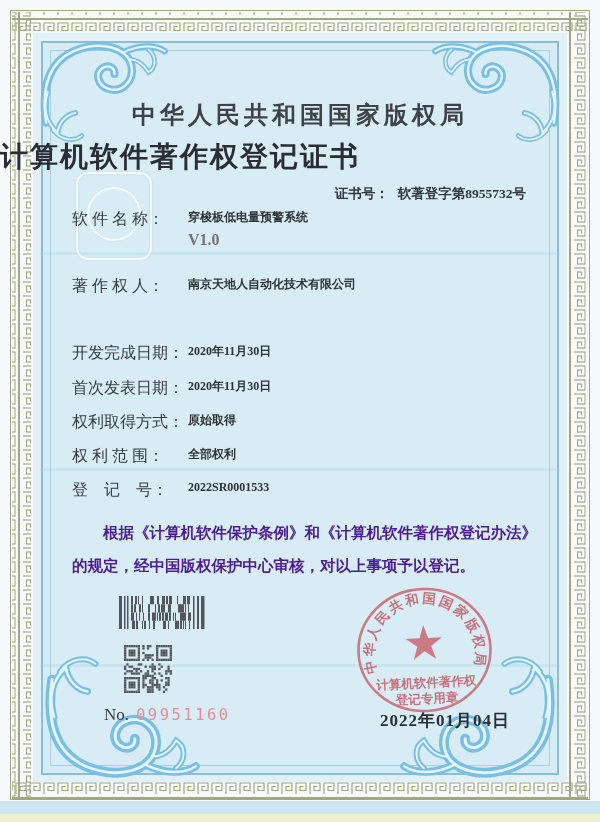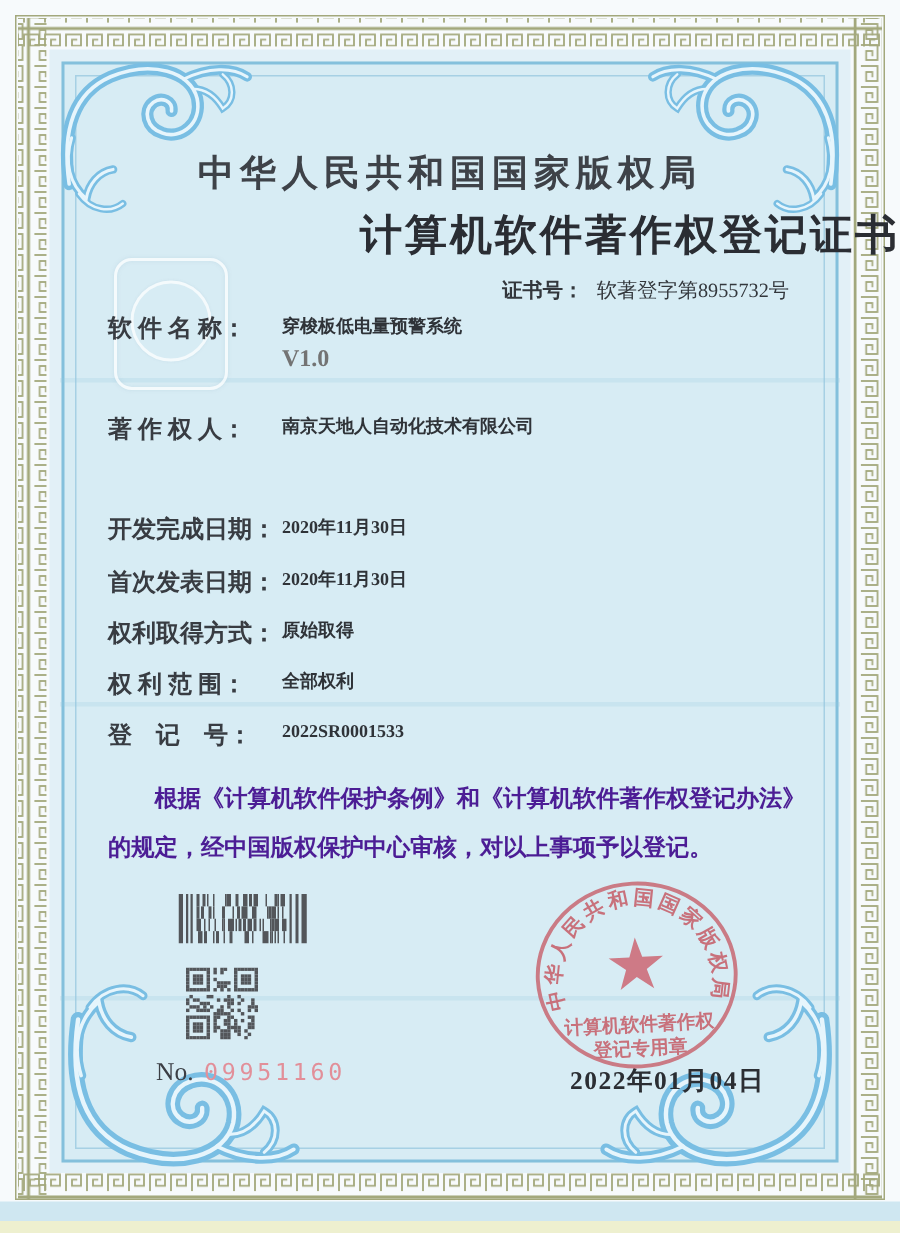--- a/index.html
+++ b/index.html
@@ -13,28 +13,28 @@
          border:1px solid rgba(125,185,215,.55);z-index:1;}
   .streak{position:absolute;left:40px;right:40px;height:3px;background:rgba(150,200,225,.22);z-index:2;}
   .bottom-band{position:absolute;left:0;right:0;top:801px;height:13px;background:#cfe7f1;z-index:0;}
   .bottom-edge{position:absolute;left:0;right:0;top:814px;height:8px;background:#eef0cf;z-index:0;}
 
   .deco{position:absolute;left:0;top:0;z-index:2;pointer-events:none;}
 
   
   .issuer{position:absolute;left:0;right:0;top:99px;text-align:center;font-size:24px;font-weight:600;
           letter-spacing:4px;color:#3e4248;z-index:3;}
-  .title{position:absolute;left:0;right:0;top:138px;text-align:right;font-size:28px;font-weight:700;
+  .title{position:absolute;left:0;right:0;top:138px;text-align:left;font-size:28px;font-weight:700;
          letter-spacing:2px;color:#2a2d33;z-index:3;}
   .certno{position:absolute;right:74px;top:185px;font-size:13.5px;color:#33373c;z-index:3;}
   .certno .lbl{font-weight:700;}
-  .certno .val{margin-left:9px;font-weight:400;}
+  .certno .val{margin-left:9px;font-weight:700;}
 
   .row{position:absolute;left:72px;z-index:3;height:24px;}
-  .flabel{position:absolute;left:0;top:0;font-size:16px;font-weight:700;color:#383c42;white-space:pre;}
+  .flabel{position:absolute;left:0;top:0;font-size:16px;font-weight:400;color:#383c42;white-space:pre;}
   .fvalue{position:absolute;left:116px;top:0;font-size:12px;font-weight:600;color:#2f3338;white-space:pre;}
   .fvalue2{position:absolute;left:116px;top:22px;font-size:16px;font-weight:600;color:#737373;}
 
   .statement{position:absolute;left:72px;top:516px;width:478px;font-size:15.5px;line-height:33px;
              text-indent:2em;color:#4c1d95;font-weight:600;z-index:3;}
 
   .stamp{position:absolute;left:76px;top:172px;width:72px;height:84px;border:2px solid rgba(255,255,255,.9);
          border-radius:12px;box-shadow:0 0 3px rgba(150,180,200,.35), inset 0 0 3px rgba(150,180,200,.3);
          opacity:.8;z-index:2;}
   .stamp .circ{position:absolute;left:9px;top:13px;width:50px;height:50px;border-radius:50%;

